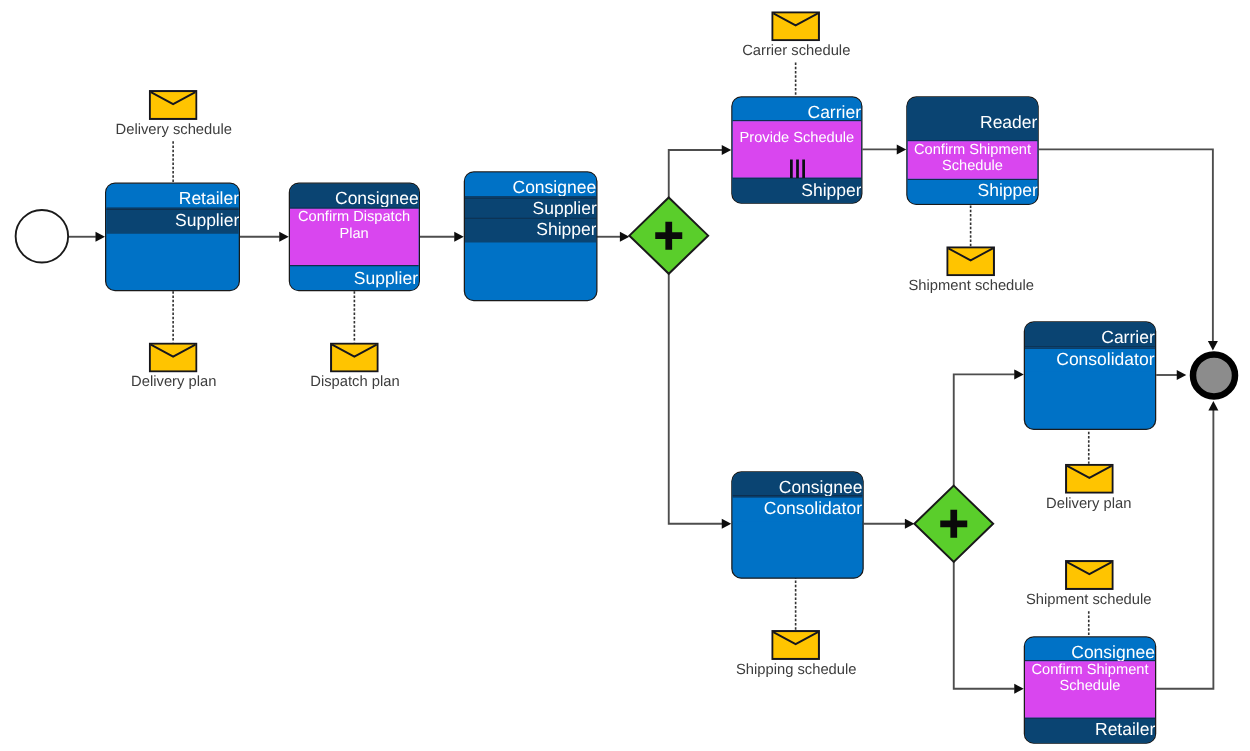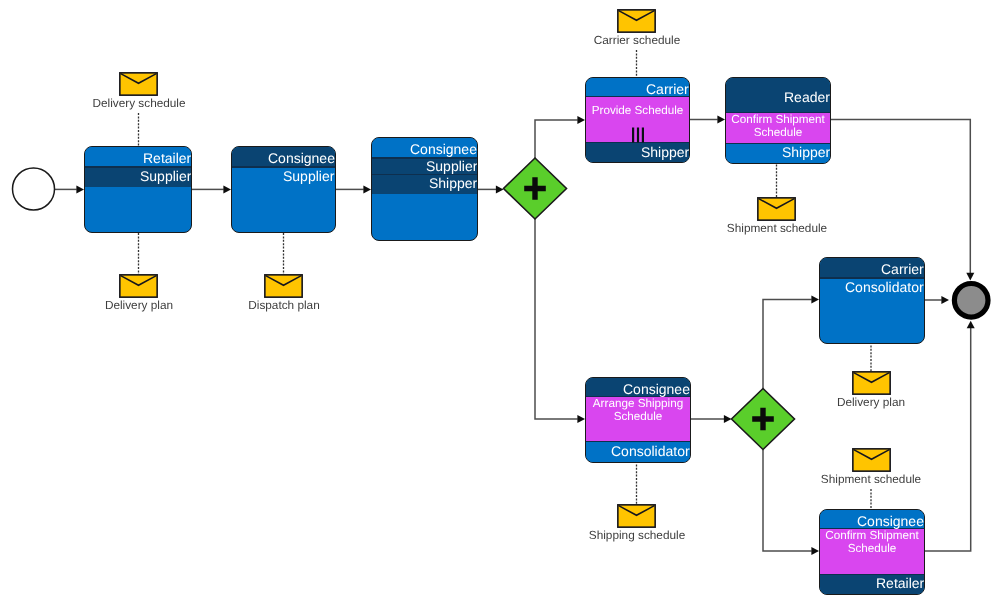--- a/index.html
+++ b/index.html
@@ -126,20 +126,23 @@
         <span>Retailer</span>
       </div>
       <div class="band ftr dark" style="height:20.4px">
         <span>Supplier</span>
       </div>
     </div>
 <div class="task" style="left:231px;top:146px;width:104.5px;height:87px">
       <div class="band hdr dark" style="height:19.6px">
         <span>Consignee</span>
       </div>
+      <div class="body">
+        <div class="tname">Confirm Dispatch Plan</div>
+      </div>
       <div class="band ftr light" style="height:20px">
         <span>Supplier</span>
       </div>
     </div>
 <div class="task" style="left:371px;top:137px;width:107px;height:103.5px">
       <div class="band hdr light" style="height:20px">
         <span>Consignee</span>
       </div>
       <div class="band ftr dark" style="height:16px">
         <span>Supplier</span>
@@ -177,23 +180,20 @@
       <div class="band hdr dark" style="height:19.5px">
         <span>Carrier</span>
       </div>
       <div class="band ftr light" style="height:19.9px">
         <span>Consolidator</span>
       </div>
     </div>
 <div class="task" style="left:585px;top:377px;width:106px;height:85.7px">
       <div class="band hdr dark" style="height:18.5px">
         <span>Consignee</span>
-      </div>
-      <div class="body">
-        <div class="tname">Arrange Shipping Schedule</div>
       </div>
       <div class="band ftr light" style="height:20.7px">
         <span>Consolidator</span>
       </div>
     </div>
 <div class="task" style="left:819px;top:509px;width:106px;height:85.5px">
       <div class="band hdr light" style="height:18.6px">
         <span>Consignee</span>
       </div>
       <div class="body">

